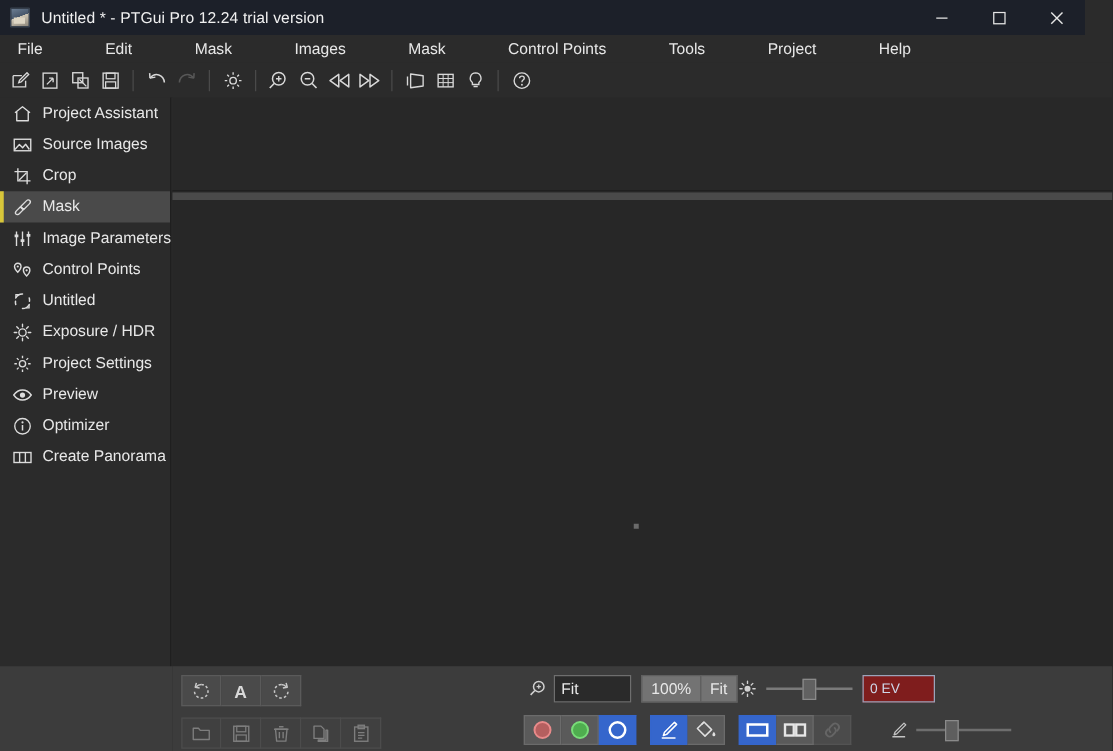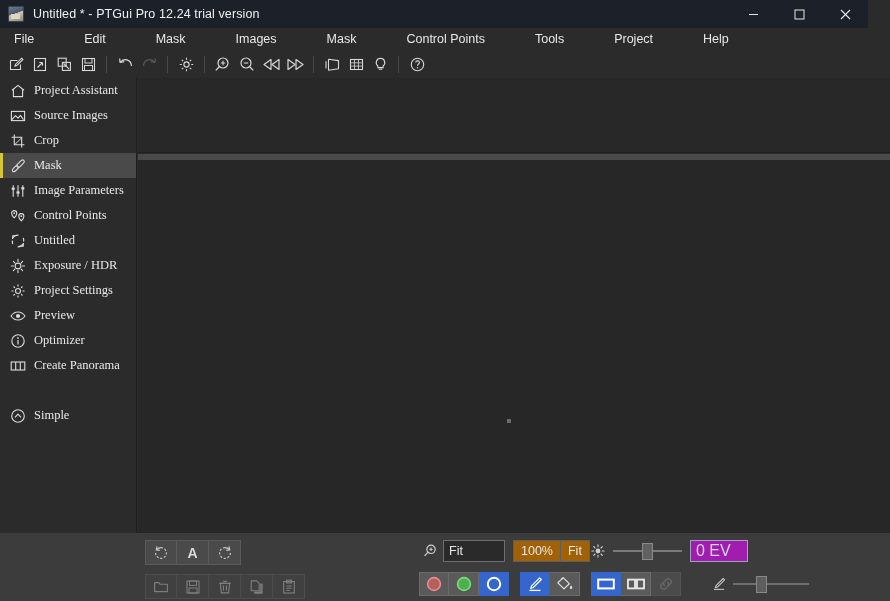--- a/index.html
+++ b/index.html
@@ -58,21 +58,21 @@
   .tb-btn.disabled { opacity:.38; }
 
   
   .sidebar {
     position:absolute; left:0; top:78px; width:137px; height:523px;
     background:#2b2b2b;
     border-right:1px solid #1f1f1f;
   }
   .side-item {
     position:relative; height:25px; display:flex; align-items:center;
-    padding-left:9px; font-size:12.5px; color:#e8e8e8;font-family:Liberation Serif, serif;
+    padding-left:9px; font-size:12.5px; color:#e8e8e8;
   }
   .side-item.active { background:#4a4a4a; }
   .side-item.active::before {
     content:""; position:absolute; left:0; top:0; bottom:0; width:3px; background:#d8c63a;
   }
   .side-ico {
     width:17px; height:17px; margin-right:8px; flex:none;
     display:flex; align-items:center; justify-content:center;
   }
   .side-label { line-height:17px; white-space:nowrap; }
@@ -129,37 +129,37 @@
 
   
   .zoomrow { position:absolute; left:283px; top:7px; display:flex; align-items:center; }
   .mag-ico { width:18px; height:18px; margin-right:4px; display:flex; align-items:center; justify-content:center; }
   .zoom-field {
     width:62px; height:22px; background:#2a2a2a; border:1px solid #6e6e6e;
     color:#e8e8e8; font-size:12.5px; padding:0 5px; line-height:20px;
   }
   .zoom-btns { display:flex; margin-left:8px; }
   .zbtn {
-    height:22px; background:#a16207; border:1px solid #5f5f5f; border-left:none;
+    height:22px; background:#737373; border:1px solid #5f5f5f; border-left:none;
     color:#e8e8e8; font-size:12.5px; display:flex; align-items:center;
     justify-content:center; padding:0 7px;
   }
   .zbtn:first-child { border-left:1px solid #5f5f5f; }
 
   .exprow { position:absolute; left:452px; top:7px; display:flex; align-items:center; }
   .sun-ico { width:16px; height:16px; margin-right:7px; display:flex; align-items:center; justify-content:center; }
   .slider { position:relative; width:69px; height:18px; display:flex; align-items:center; }
   .slider .track { position:absolute; left:0; right:0; height:2px; background:#7a7a7a; }
   .slider .knob {
     position:absolute; width:11px; height:17px; background:#616161;
     border:1px solid #8a8a8a; left:29px;
   }
   .ev-field {
-    width:58px; height:22px; background:#a21caf; border:1px solid #9aa4bb;
-    color:#cfd8ea; font-size:16px; padding:0 5px; line-height:20px; margin-left:8px;
+    width:58px; height:22px; background:#7f1d1d; border:1px solid #9aa4bb;
+    color:#cfd8ea; font-size:11px; padding:0 5px; line-height:20px; margin-left:8px;
   }
 
   
   .maskrow { position:absolute; left:281px; top:39px; display:flex; align-items:center; }
   .mbtn {
     width:30px; height:24px; background:#5a5a5a; border:1px solid #6b6b6b; border-left:none;
     display:flex; align-items:center; justify-content:center; flex:none;
   }
   .mbtn:first-child { border-left:1px solid #6b6b6b; }
   .mbtn.sel { background:#3566cc; border-color:#3566cc; }
@@ -467,29 +467,20 @@
         <svg width="16" height="16" viewBox="0 0 16 16">
             <rect x="1.2" y="4" width="13.6" height="8" fill="none" stroke="#dcdcdc" stroke-width="1.1"></rect>
             <path d="M5.7 4v8M10.3 4v8" stroke="#dcdcdc" stroke-width="1.1"></path>
           </svg>
       </span>
       <span class="side-label">Create Panorama</span>
     </div>
 
     <div class="side-gap"></div>
 
-    <div class="side-item">
-      <span class="side-ico">
-        <svg width="16" height="16" viewBox="0 0 16 16">
-            <circle cx="8" cy="8" r="6.3" fill="none" stroke="#dcdcdc" stroke-width="1.1"></circle>
-            <path d="M5 9.3L8 6.2l3 3.1" fill="none" stroke="#dcdcdc" stroke-width="1.2" stroke-linejoin="round"></path>
-          </svg>
-      </span>
-      <span class="side-label">Simple</span>
-    </div>
 
     <div class="collapse-btn">
       <svg width="11" height="11" viewBox="0 0 11 11">
           <path d="M7 1.5L2.8 5.5 7 9.5" fill="none" stroke="#9a9a9a" stroke-width="1.3" stroke-linejoin="round"></path>
         </svg>
     </div>
   </div>
 
   <div class="main">
     <div class="strip"></div>

